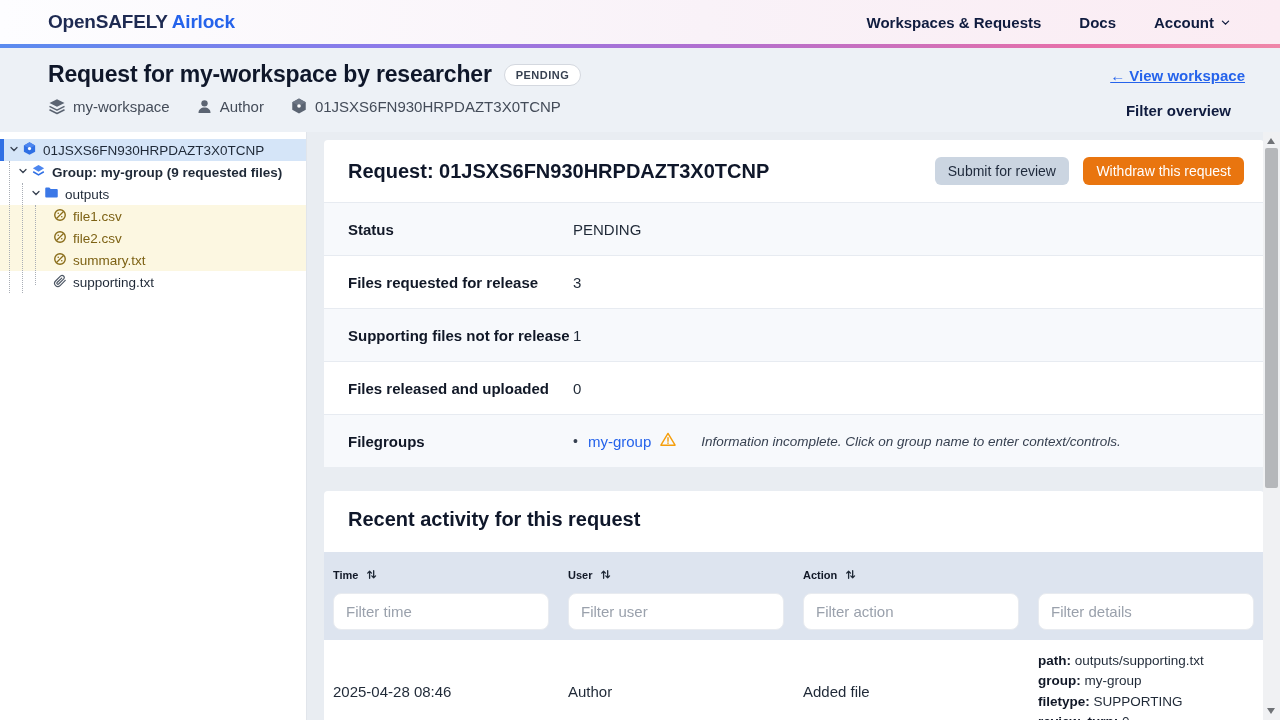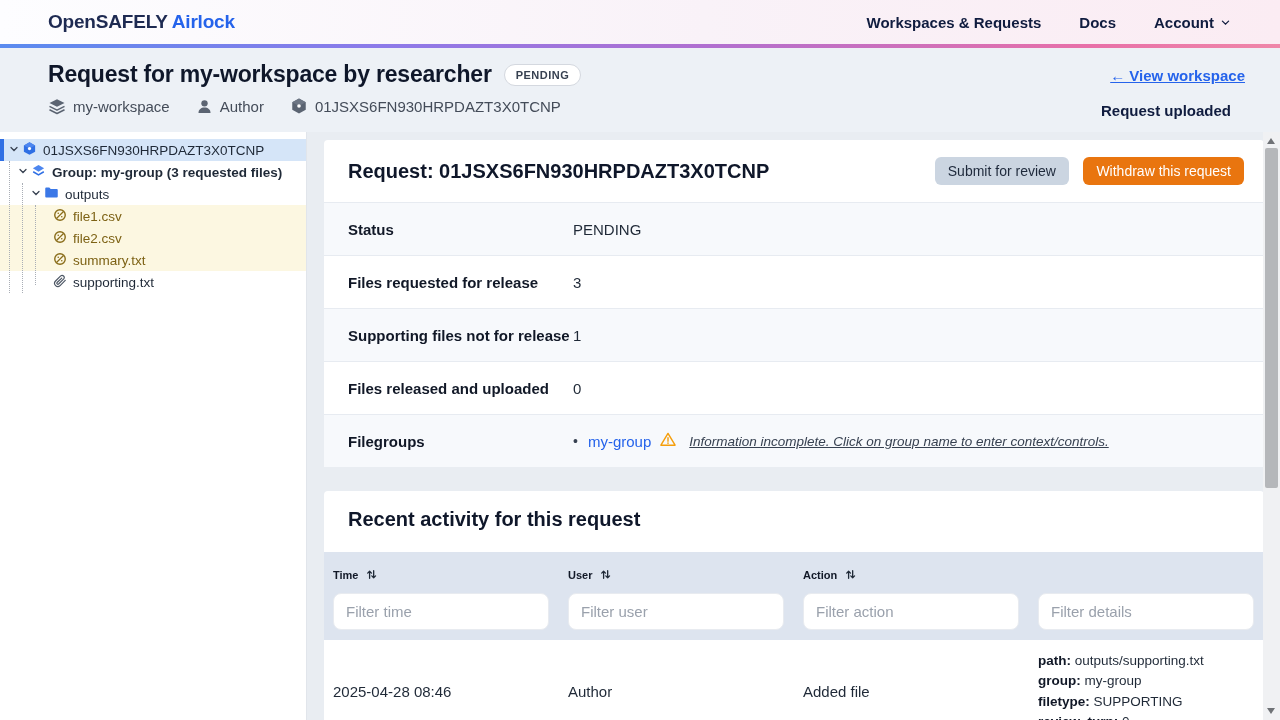--- a/index.html
+++ b/index.html
@@ -64,21 +64,21 @@
   .btn { border:none; border-radius:6px; font-family:inherit; font-size:14px; padding:6px 13px; cursor:pointer; }
   .btn-secondary { background:#cbd5e1; color:#1e293b; margin-right:10px; }
   .btn-warn { background:#e9750f; color:#fff; }
   .detail-row { display:flex; align-items:center; height:53px; padding-left:24px; border-top:1px solid #e7ebf1; font-size:15px; }
   .detail-row.stripe { background:#f7f9fc; }
   .detail-label { width:225px; font-weight:700; color:#111827; flex:0 0 auto; }
   .detail-value { color:#1f2937; }
   .fg-value { display:flex; align-items:center; gap:8px; }
   .fg-bullet { color:#374151; font-size:14px; margin-right:2px; }
   .fg-link { color:#2563eb; cursor:pointer; }
-  .fg-warning-text { font-style:italic; font-size:13.5px; color:#374151; margin-left:4px;text-decoration:underline; }
+  .fg-warning-text { font-style:italic; font-size:13.5px; color:#374151; margin-left:16px; }
   
   .card2 { margin-top:24px; border-radius:4px 4px 0 0; height:330px; }
   .act-title { font-size:20px; font-weight:700; color:#0f172a; padding:17px 24px 21px; }
   .grid4 { display:grid; grid-template-columns:repeat(4,1fr); }
   .thead { background:#dde4ef; padding-top:10px; }
   .th { display:flex; align-items:center; gap:7px; padding-left:9px; font-size:11px; font-weight:700; color:#111827; cursor:pointer; height:26px; }
   .filter-cell { padding:5px 10px 10px 9px;text-decoration:underline; }
   .filter-input {
     width:100%; height:37px; border:1px solid #e8ebf0; border-radius:8px; background:#fff;
     font-family:inherit; font-size:15px; color:#111827; padding:0 12px; outline:none;
@@ -149,21 +149,21 @@
               <path d="M12 2l9 5v10l-9 5-9-5V7z" fill="#5b6472"></path>
               <path d="M12 2l9 5-9 5-9-5z" fill="#6d7684"></path>
               <circle cx="12" cy="12" r="2.4" fill="#fff"></circle>
             </svg>
           </span>
         <span>01JSXS6FN930HRPDAZT3X0TCNP</span>
       </span>
     </div>
   </div>
   <span class="view-link">← View workspace</span>
-  <span class="overview-link">Request uploaded</span>
+  <span class="overview-link">Filter overview</span>
 </div>
 
 <div class="sidebar">
   <div class="guide g1"></div>
   <div class="guide g2"></div>
   <div class="guide g3"></div>
 
   <div class="tree-row row-selected">
     <span class="twisty"><svg width="12" height="12" viewBox="0 0 16 16">
           <path d="M4 6l4 4 4-4" fill="none" stroke="#374151" stroke-width="1.7" stroke-linecap="round"></path>
@@ -177,21 +177,21 @@
   </div>
 
   <div class="tree-row row-group">
     <span class="twisty"><svg width="12" height="12" viewBox="0 0 16 16">
           <path d="M4 6l4 4 4-4" fill="none" stroke="#374151" stroke-width="1.7" stroke-linecap="round"></path>
         </svg></span>
     <span class="node-icon"><svg width="15" height="15" viewBox="0 0 24 24">
           <path d="M12 3l9 5.5-9 5.5-9-5.5z" fill="#4d86ef"></path>
           <path d="M3.5 14l8.5 5 8.5-5" fill="none" stroke="#2f6fe4" stroke-width="2.4"></path>
         </svg></span>
-    <span>Group: my-group (3 requested files)</span>
+    <span>Group: my-group (9 requested files)</span>
   </div>
 
   <div class="tree-row row-folder">
     <span class="twisty"><svg width="12" height="12" viewBox="0 0 16 16">
           <path d="M4 6l4 4 4-4" fill="none" stroke="#374151" stroke-width="1.7" stroke-linecap="round"></path>
         </svg></span>
     <span class="node-icon"><svg width="15" height="15" viewBox="0 0 24 24">
           <path d="M2 5.5A1.5 1.5 0 013.5 4h5l2.2 2.5h9.8A1.5 1.5 0 0122 8v10.5a1.5 1.5 0 01-1.5 1.5h-17A1.5 1.5 0 012 18.5z" fill="#3b78e7"></path>
         </svg></span>
     <span>outputs</span>

